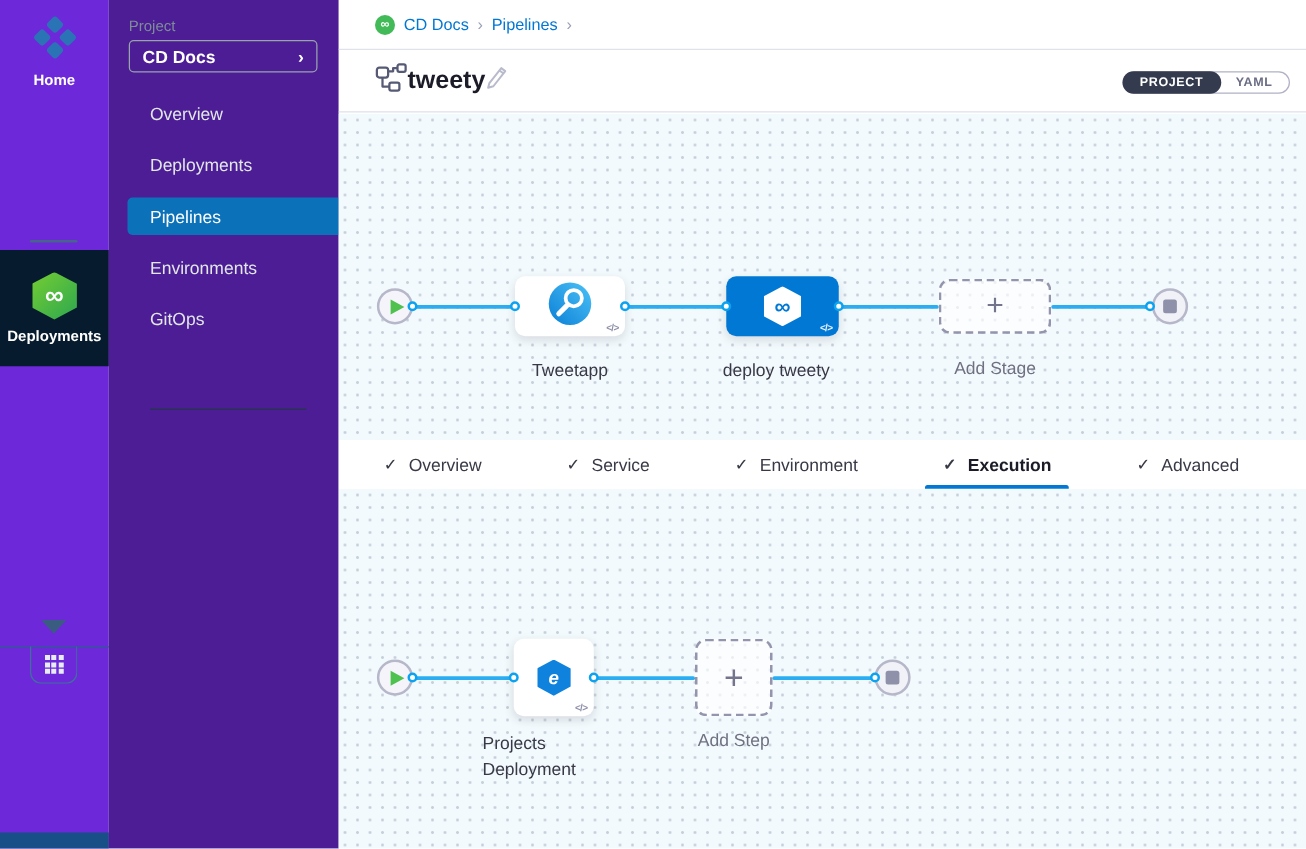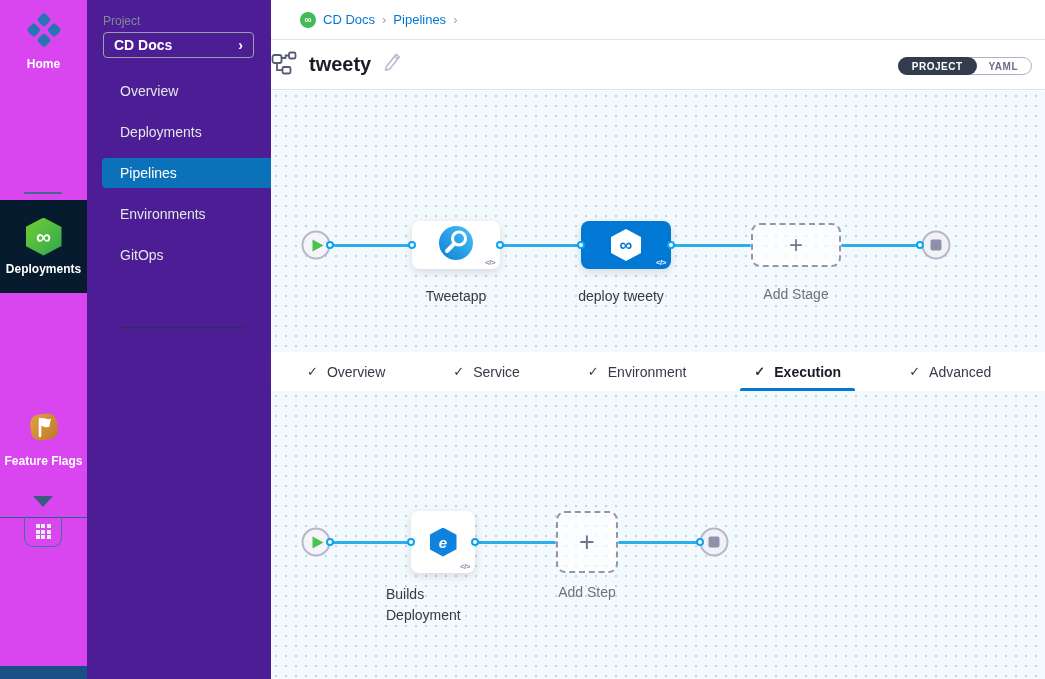--- a/index.html
+++ b/index.html
@@ -1,20 +1,20 @@
 <!DOCTYPE html>
 <html><head>
 <meta charset="utf-8">
 <style>
   * { margin:0; padding:0; box-sizing:border-box; }
   html,body { width:1045px; height:679px; font-family:"Liberation Sans", sans-serif; }
   .app { position:relative; width:1045px; height:679px; background:#fff; overflow:hidden; display:flex; }
 
   
-  .rail { position:relative; width:87px; flex-shrink:0; background:#d946ef; }
+  .rail { position:relative; width:87px; flex-shrink:0; background:#6d28d9; }
   .rail-item { position:absolute; left:0; width:87px; display:flex; flex-direction:column; align-items:center; gap:7px; color:#fff; font-size:12px; font-weight:700; cursor:pointer; text-align:center; }
   .rail-item .lbl { line-height:13px; }
   .rail-divider { position:absolute; top:192px; left:24px; width:38px; height:2px; background:#47658b; border-radius:2px; }
   .rail-item.module-selected { top:200px; height:93px; background:#071b2e; justify-content:center; }
   .rail-chevron { position:absolute; top:496px; left:33px; width:0; height:0; border-left:10px solid transparent; border-right:10px solid transparent; border-top:11px solid #3a5c80; cursor:pointer; }
   .rail-footline { position:absolute; top:517px; left:0; width:87px; border-top:1px solid #2b5d8f; }
   .rail-grid-tab { position:absolute; top:517px; left:24px; width:38px; height:30px; border:1px solid #3f6f9e; border-top:none; border-radius:0 0 9px 9px; display:flex; align-items:center; justify-content:center; cursor:pointer; }
   .grid-icon { display:grid; grid-template-columns:repeat(3,4px); grid-gap:1.5px; }
   .grid-icon span { width:4px; height:4px; background:#e7edf4; }
   .rail-bottom { position:absolute; bottom:0; left:0; width:87px; height:13px; background:#174f86; }
@@ -37,21 +37,21 @@
 
   
   .main { position:relative; flex:1; background:#fff; }
   .breadcrumb-row { height:40px; border-bottom:1px solid #e0e1ea; display:flex; align-items:center; padding-left:29px; gap:7px; }
   .cd-badge { width:16px; height:16px; border-radius:50%; background:#42ba57; color:#fff; font-size:10px; font-weight:700; display:flex; align-items:center; justify-content:center; }
   .crumb { font-size:13px; color:#0278d5; cursor:pointer; }
   .crumb-sep { font-size:13px; color:#9ba0b8; }
 
   .ribbon { position:absolute; top:0; right:0; height:20px; clip-path:polygon(0 0,100% 0,100% 100%,22px 100%); background:#c9d6f0; z-index:5; }
 
-  .title-row { height:50px; border-bottom:1px solid #e0e1ea; display:flex; align-items:center; gap:12px; }
+  .title-row { height:50px; border-bottom:1px solid #e0e1ea; display:flex; align-items:center; padding-left:29px; gap:0; }
   .page-title { font-size:20px; font-weight:700; color:#1c1c28; }
   .toggle { position:absolute; top:57px; right:13px; height:18px; border:1px solid #b0b1c4; border-radius:10px; background:#fff; display:flex; align-items:stretch; z-index:5; }
   .toggle-seg { display:flex; align-items:center; padding:0 13px; font-size:10px; font-weight:700; letter-spacing:.5px; color:#6b6d85; cursor:pointer; }
   .toggle-seg.on { background:#343b4e; color:#fff; border-radius:9px; margin:-1px; padding:0 14px; }
 
   .canvas { position:absolute; left:0; right:0; background-color:#f3fafd; background-image:radial-gradient(#c6d0da 1px, transparent 1.2px); background-size:10px 10px; }
   .canvas1 { top:91px; height:261px; }
   .canvas2 { top:391px; bottom:0; }
 
   .tabsbar { position:absolute; top:352px; left:0; right:0; height:39px; background:#fff; display:flex; padding-left:22px; gap:40px; z-index:2; }
@@ -99,36 +99,20 @@
 
 
     <div class="rail-divider"></div>
 
     <div class="rail-item module-selected">
       <span class="hex green">∞</span>
       <span class="lbl">Deployments</span>
     </div>
 
 
-    <div class="rail-item" style="top:409px;">
-      <span>
-        <svg width="36" height="36" viewBox="0 0 36 36">
-            <defs>
-              <linearGradient id="fg1" x1="0" y1="0" x2="1" y2="1">
-                <stop offset="0" stop-color="#e2a23c"></stop>
-                <stop offset="1" stop-color="#bd782e"></stop>
-              </linearGradient>
-            </defs>
-            <rect x="4.5" y="5" width="27" height="26" rx="9" fill="url(#fg1)" transform="rotate(-7 18 18)"></rect>
-            <path d="M14 10 v17" stroke="#fff" stroke-width="2.6" stroke-linecap="round"></path>
-            <path d="M14 10 c4 -2.6 7 1.6 11 -0.4 l-1.7 8.2 c-4 2 -6.8 -2 -9.3 -0.4 z" fill="#fff"></path>
-          </svg>
-      </span>
-      <span class="lbl">Feature Flags</span>
-    </div>
 
     <div class="rail-chevron"></div>
     <div class="rail-footline"></div>
     <div class="rail-grid-tab">
       <span class="grid-icon">
           <span></span>
           <span></span>
           <span></span>
           <span></span>
           <span></span>
@@ -290,18 +274,18 @@
 
       <div class="node-circle" style="left:443px;top:151px;background:#f1f1f8;">
           <span class="stop-sq"></span>
         </div>
 
       <span class="cring" style="left:59px;top:151px;"></span>
       <span class="cring" style="left:140px;top:151px;"></span>
       <span class="cring" style="left:204px;top:151px;"></span>
       <span class="cring" style="left:429px;top:151px;"></span>
 
-      <div class="node-label wrap" style="left:170px;top:193px;">Builds Deployment</div>
+      <div class="node-label wrap" style="left:170px;top:193px;">Projects Deployment</div>
       <div class="node-label gray" style="left:316px;top:193px;">Add Step</div>
     </div>
 
   </div>
 </div>
 
 </body></html>

